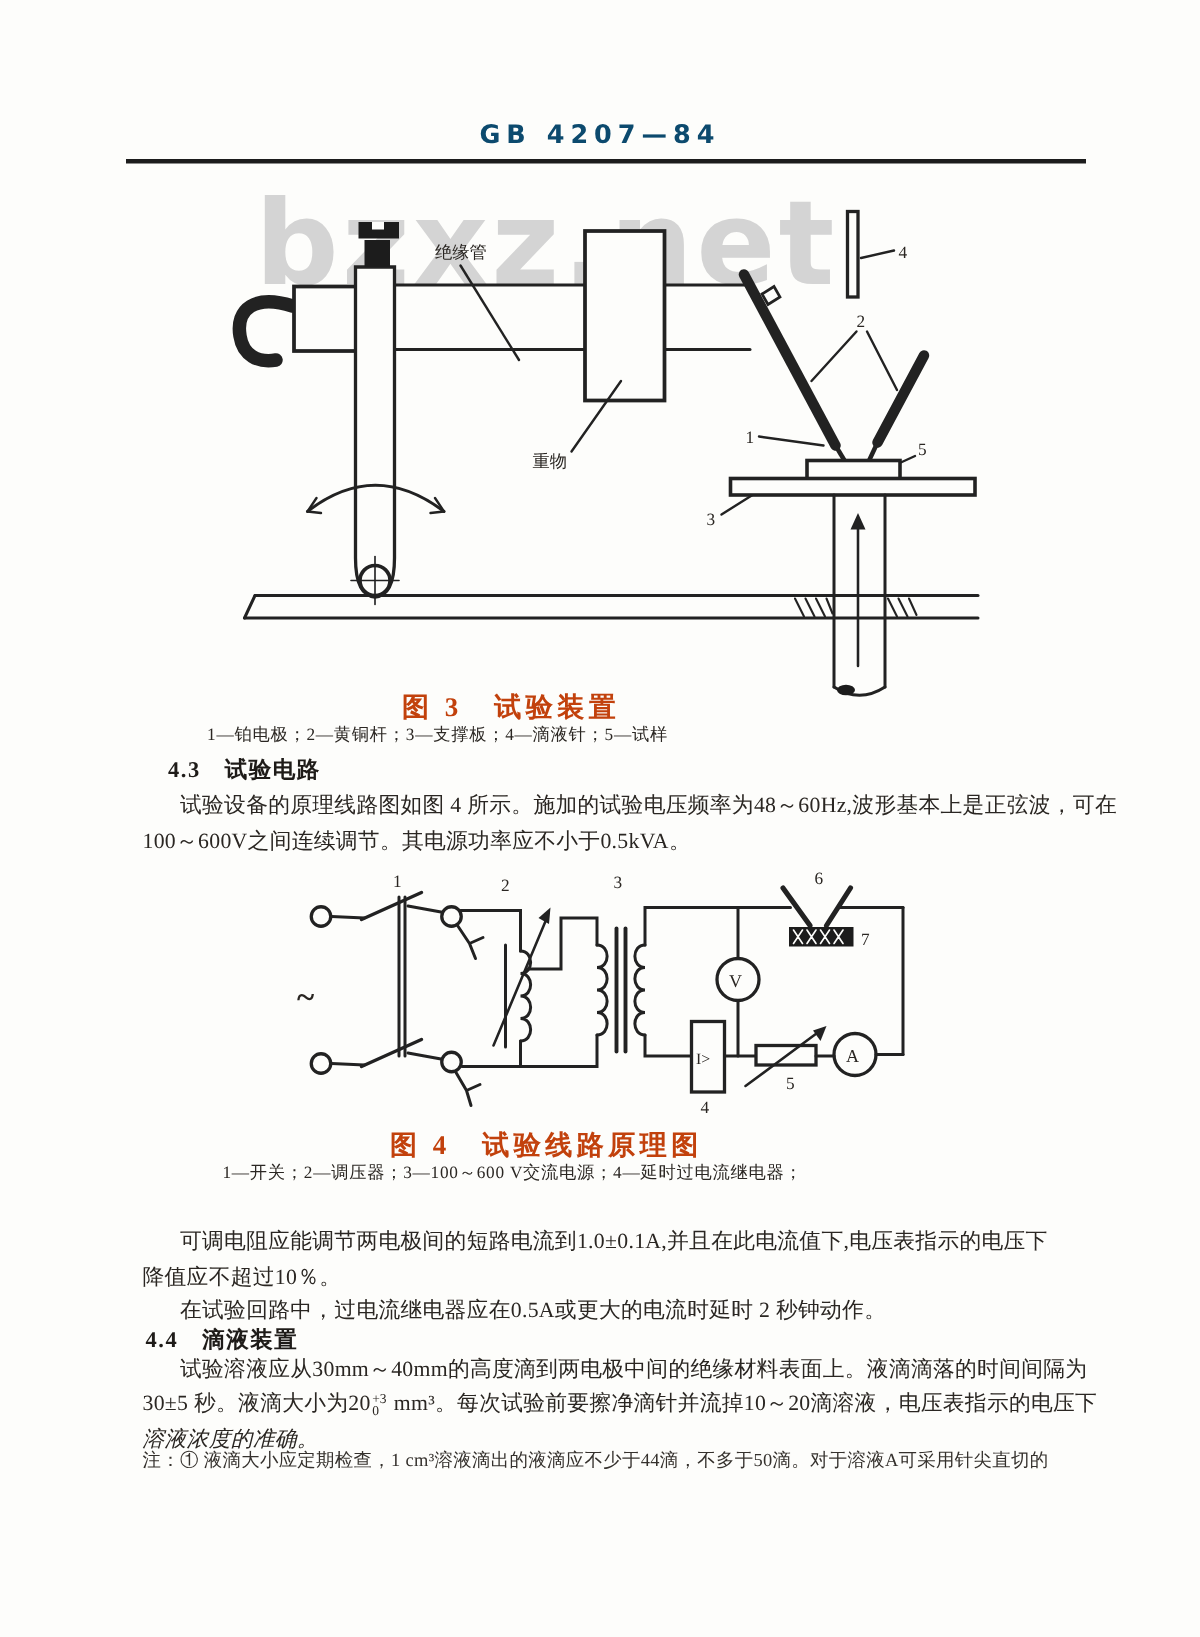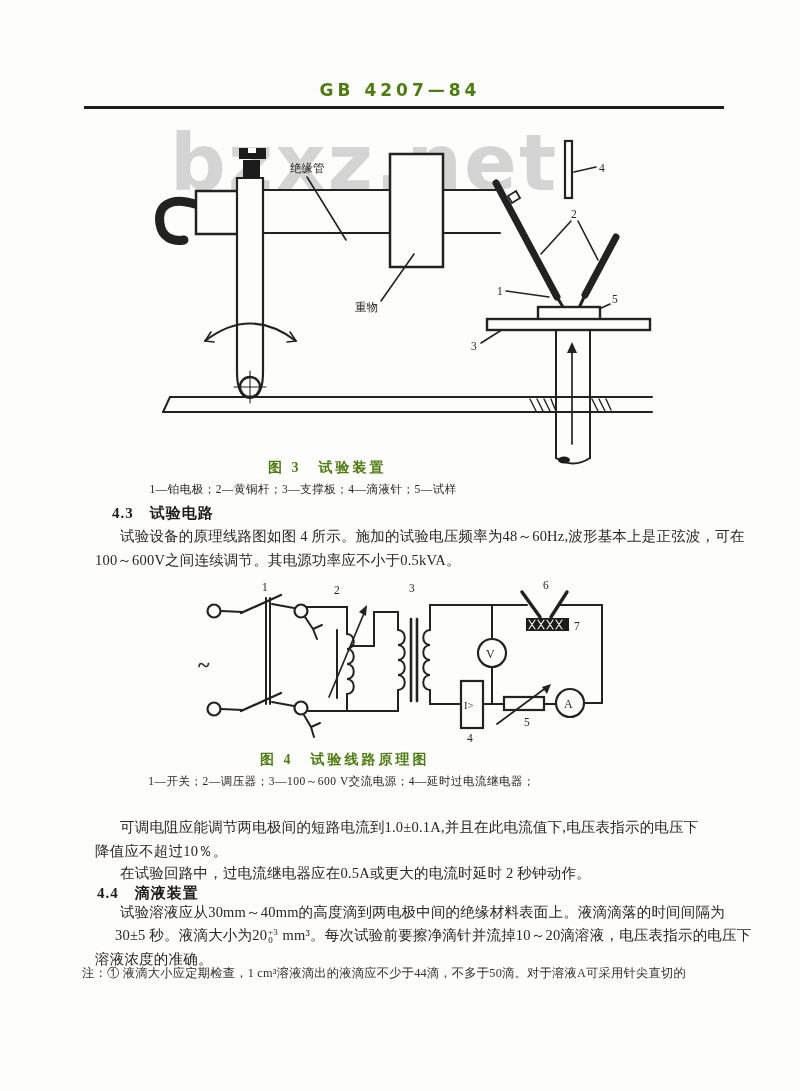--- a/index.html
+++ b/index.html
@@ -12,25 +12,25 @@
   .abs{position:absolute;white-space:nowrap;}
   .watermark{
     position:absolute;left:170px;top:118px;
     font-family:"DejaVu Sans","Liberation Sans",sans-serif;
     font-weight:bold;font-size:78px;letter-spacing:2px;
     color:#c7c7c7;opacity:.75;z-index:1;user-select:none;
   }
   .hdr{
     left:0;top:80px;width:800px;text-align:center;
     font-family:"DejaVu Sans","Liberation Sans",sans-serif;
-    font-weight:bold;font-size:17px;letter-spacing:4px;color:#4d7c0f;
+    font-weight:bold;font-size:17px;letter-spacing:4px;color:#0c4a6e;
   }
   .rule{left:84px;top:106px;width:640px;height:3px;background:#1c1c1c;}
   svg.diagram{position:absolute;left:0;top:0;z-index:2;}
-  .cap{font-size:14px;font-weight:bold;letter-spacing:3px;color:#4d7c0f;}
+  .cap{font-size:18px;font-weight:bold;letter-spacing:3px;color:#c2410c;}
   .leg{font-size:11.5px;letter-spacing:.5px;color:#2b2723;}
   .h2{font-size:15px;font-weight:bold;letter-spacing:1px;color:#1e1b18;}
   .body-line{font-size:14.5px;letter-spacing:.2px;color:#2a2622;}
   .indent{padding-left:25px;}
   .note-line{font-size:12.3px;letter-spacing:.2px;color:#35312d;}
   .tol{display:inline-block;vertical-align:-3px;line-height:0;margin:0 1px;}
   .tol span{display:block;font-size:9px;line-height:8px;letter-spacing:0;}
   .svg-label{font-family:"Liberation Serif","DejaVu Serif",serif;}
 </style>
 </head>
@@ -213,35 +213,35 @@
         <text x="543" y="589">6</text>
         <text x="574" y="630">7</text>
         <text x="486" y="658" font-size="12">V</text>
         <text x="564" y="708" font-size="12">A</text>
         <text x="464" y="709" font-size="10.5">I&gt;</text>
       </g>
     </g>
   </svg>
 
   <div class="abs cap" style="left:268px;top:459px;width:200px;">图 3　试验装置</div>
-  <div class="abs leg" style="left:138px;top:482px;width:330px;text-align:center;">1—铂电极；2—黄铜杆；3—支撑板；4—滴液针；5—试样</div>
+  <div class="abs leg" style="left:138px;top:482px;width:330px;">1—铂电极；2—黄铜杆；3—支撑板；4—滴液针；5—试样</div>
 
   <div class="abs h2" style="left:112px;top:504px;">4.3　试验电路</div>
   <div class="abs body-line indent" style="left:95px;top:527px;">试验设备的原理线路图如图 4 所示。施加的试验电压频率为48～60Hz,波形基本上是正弦波，可在</div>
   <div class="abs body-line" style="left:95px;top:551px;">100～600V之间连续调节。其电源功率应不小于0.5kVA。</div>
 
   <div class="abs cap" style="left:260px;top:751px;width:220px;">图 4　试验线路原理图</div>
   <div class="abs leg" style="left:125px;top:774px;width:410px;text-align:right;">1—开关；2—调压器；3—100～600 V交流电源；4—延时过电流继电器；</div>
 
   <div class="abs body-line indent" style="left:95px;top:818px;">可调电阻应能调节两电极间的短路电流到1.0±0.1A,并且在此电流值下,电压表指示的电压下</div>
   <div class="abs body-line" style="left:95px;top:842px;text-align:center;">降值应不超过10％。</div>
   <div class="abs body-line indent" style="left:95px;top:864px;">在试验回路中，过电流继电器应在0.5A或更大的电流时延时 2 秒钟动作。</div>
 
   <div class="abs h2" style="left:97px;top:884px;text-align:center;">4.4　滴液装置</div>
   <div class="abs body-line indent" style="left:95px;top:903px;">试验溶液应从30mm～40mm的高度滴到两电极中间的绝缘材料表面上。液滴滴落的时间间隔为</div>
-  <div class="abs body-line" style="left:95px;top:926px;margin-left:20px;">
+  <div class="abs body-line" style="left:95px;top:926px;">
     <span>30±5 秒。液滴大小为20</span><span class="tol"><span>+3</span><span>0</span></span><span> mm³。每次试验前要擦净滴针并流掉10～20滴溶液，电压表指示的电压下</span>
   </div>
-  <div class="abs body-line" style="left:95px;top:950px;">溶液浓度的准确。</div>
-
-  <div class="abs note-line" style="left:82px;top:965px;text-align:right;">注：①  液滴大小应定期检查，1 cm³溶液滴出的液滴应不少于44滴，不多于50滴。对于溶液A可采用针尖直切的</div>
+  <div class="abs body-line" style="left:95px;top:950px;font-style:italic;">溶液浓度的准确。</div>
+
+  <div class="abs note-line" style="left:95px;top:965px;text-align:right;">注：①  液滴大小应定期检查，1 cm³溶液滴出的液滴应不少于44滴，不多于50滴。对于溶液A可采用针尖直切的</div>
 
 </div>
 
 </body></html>

